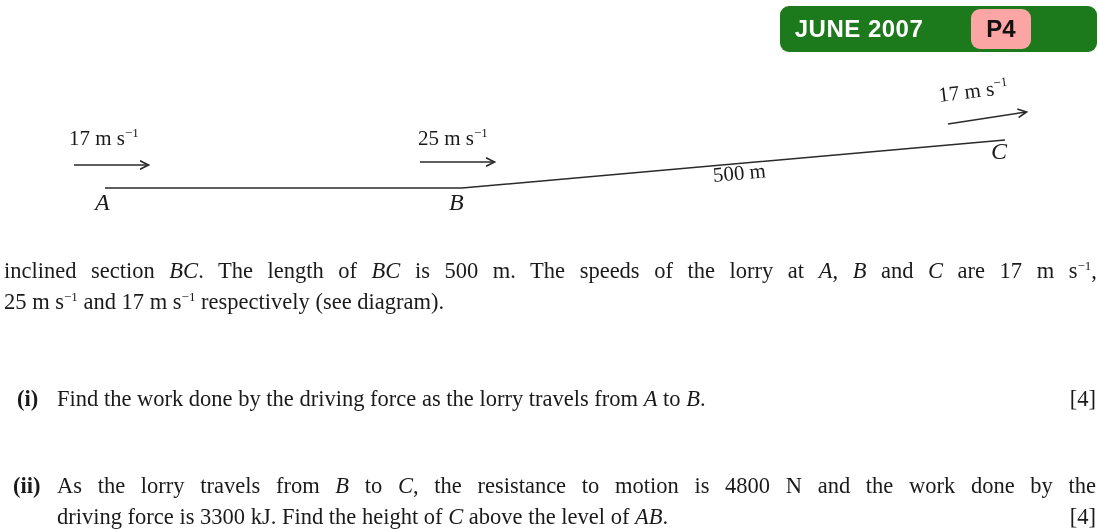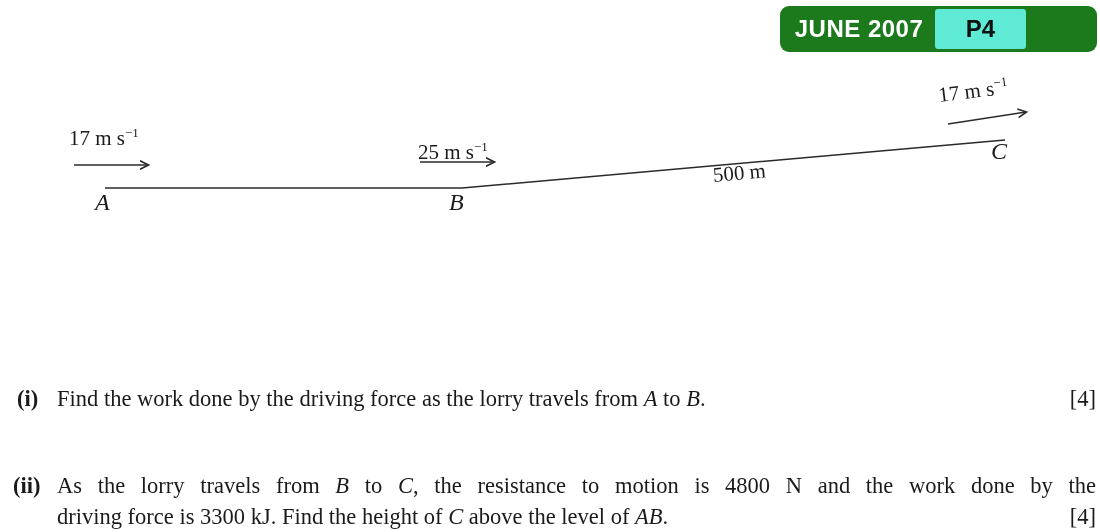--- a/index.html
+++ b/index.html
@@ -7,25 +7,25 @@
     width:1100px; height:532px; background:#ffffff; position:relative; overflow:hidden;
     font-family:"Liberation Serif", serif; color:#1a1a1a;
     -webkit-font-smoothing:antialiased;
   }
 
   
   .badge {
     position:absolute; left:780px; top:6px; width:317px; height:46px;
     background:#1c7a1c; border-radius:9px; box-sizing:border-box; padding:3px;
     display:flex; align-items:stretch;
-    font-family:"Liberation Sans", sans-serif; font-weight:bold; font-size:24px;
+    font-family:"Liberation Sans", sans-serif; font-weight:bold; font-size:24px;gap:36px;
   }
   .badge-seg { display:flex; align-items:center; justify-content:center; }
   .badge-date  { width:152px; color:#ffffff; letter-spacing:0.5px; }
-  .badge-paper { width:91px;  background:#5eead4; color:#111111; border-radius:3px; }
+  .badge-paper { width:60px;  background:#fca5a5; color:#111111; border-radius:9px; }
   .badge-q     { flex:1; color:#ffffff; }
 
   
   .diagram-svg { position:absolute; left:0; top:0; width:1100px; height:240px; }
   .dlabel {
     position:absolute; font-size:21px; white-space:nowrap; color:#1a1a1a;
     transform-origin:left bottom;
   }
   .dlabel sup { font-size:13px; vertical-align:super; line-height:0; }
   .plabel { position:absolute; font-style:italic; font-size:24px; color:#1a1a1a; }
@@ -61,33 +61,35 @@
   </defs>
   <polyline points="105,188 462,188 1005,140" fill="none" stroke="#2a2a2a" stroke-width="1.4"></polyline>
   <line x1="74" y1="165" x2="148" y2="165" stroke="#2a2a2a" stroke-width="1.6" marker-end="url(#arrowhead)"></line>
   <line x1="420" y1="162" x2="494" y2="162" stroke="#2a2a2a" stroke-width="1.6" marker-end="url(#arrowhead)"></line>
   <line x1="948" y1="124" x2="1026" y2="112" stroke="#2a2a2a" stroke-width="1.6" marker-end="url(#arrowhead)"></line>
 </svg>
 
 <div class="dlabel" style="left:69px; top:126px;">
   <span>17 m s</span><sup>−1</sup>
 </div>
-<div class="dlabel" style="left:418px; top:126px;margin-top:14px;">
+<div class="dlabel" style="left:418px; top:126px;">
   <span>25 m s</span><sup>−1</sup>
 </div>
 <div class="dlabel rot-c" style="left:940px; top:83px;">
   <span>17 m s</span><sup>−1</sup>
 </div>
 <div class="dlabel rot-500" style="left:714px; top:163px;">500 m</div>
 
 <div class="plabel" style="left:95px;  top:189px;">A</div>
 <div class="plabel" style="left:449px; top:189px;">B</div>
 <div class="plabel" style="left:991px; top:138px;">C</div>
 
 <div class="para">
+  <div class="line jl">inclined section <i>BC</i>.  The length of <i>BC</i> is 500 m.  The speeds of the lorry at <i>A</i>, <i>B</i> and <i>C</i> are 17 m s<sup>−1</sup>,</div>
+  <div class="line">25 m s<sup>−1</sup> and 17 m s<sup>−1</sup> respectively (see diagram).</div>
 </div>
 
 <div class="item" id="item-i">
   <span class="marker">(i)</span>
   <div class="line">
     <span>Find the work done by the driving force as the lorry travels from <i>A</i> to <i>B</i>.</span>
     <span class="marks">[4]</span>
   </div>
 </div>
 

